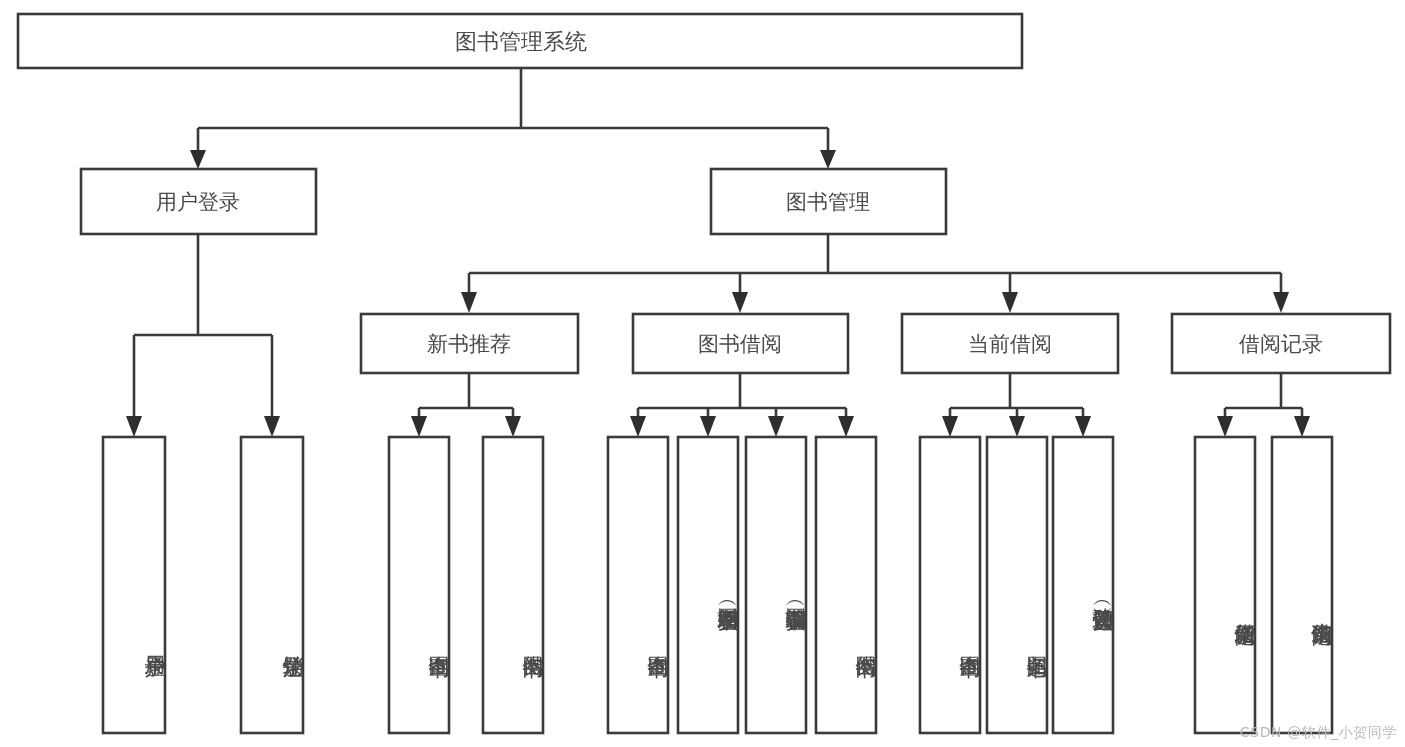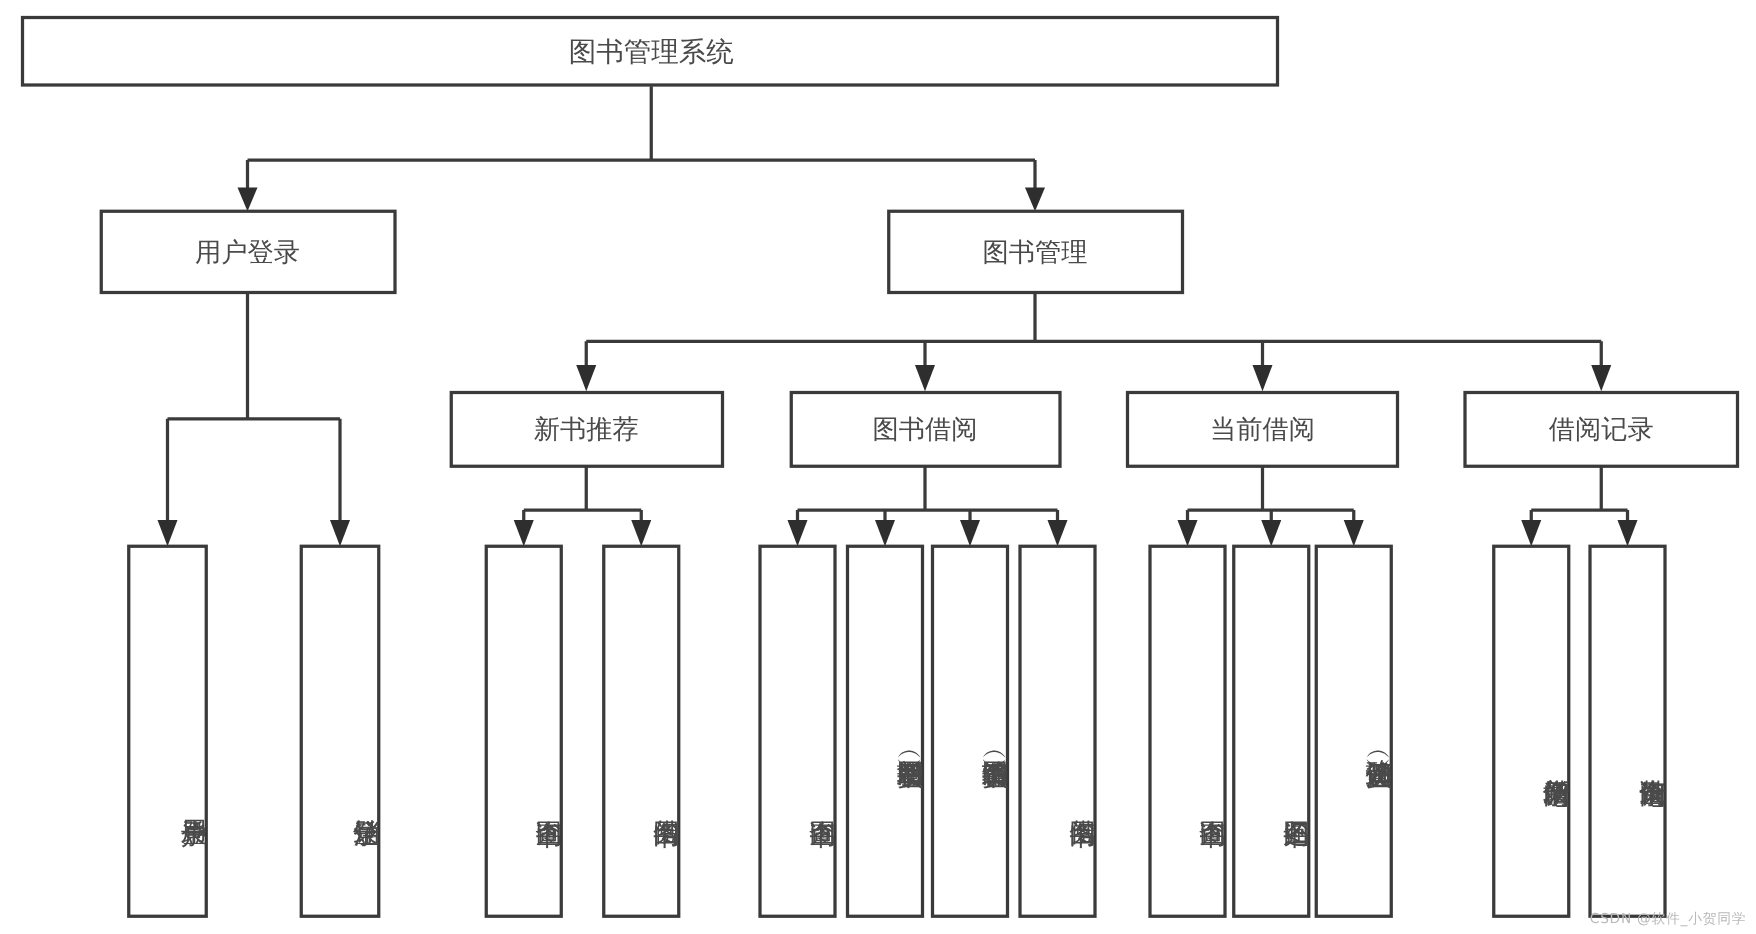--- a/index.html
+++ b/index.html
@@ -65,21 +65,21 @@
     align-items: flex-start;
     justify-content: center;
     pointer-events: none;
     user-select: none;
   }
   .watermark {
     position: absolute;
     right: 8px;
     bottom: 5px;
     font-family: "DejaVu Sans", "Liberation Sans", sans-serif;
-    font-size: 11px;
+    font-size: 14px;
     color: #b9b9b9;
     letter-spacing: 0.6px;
     white-space: nowrap;
   }
 </style>
 </head>
 <body>
 
 <div id="diagram-root">
 

